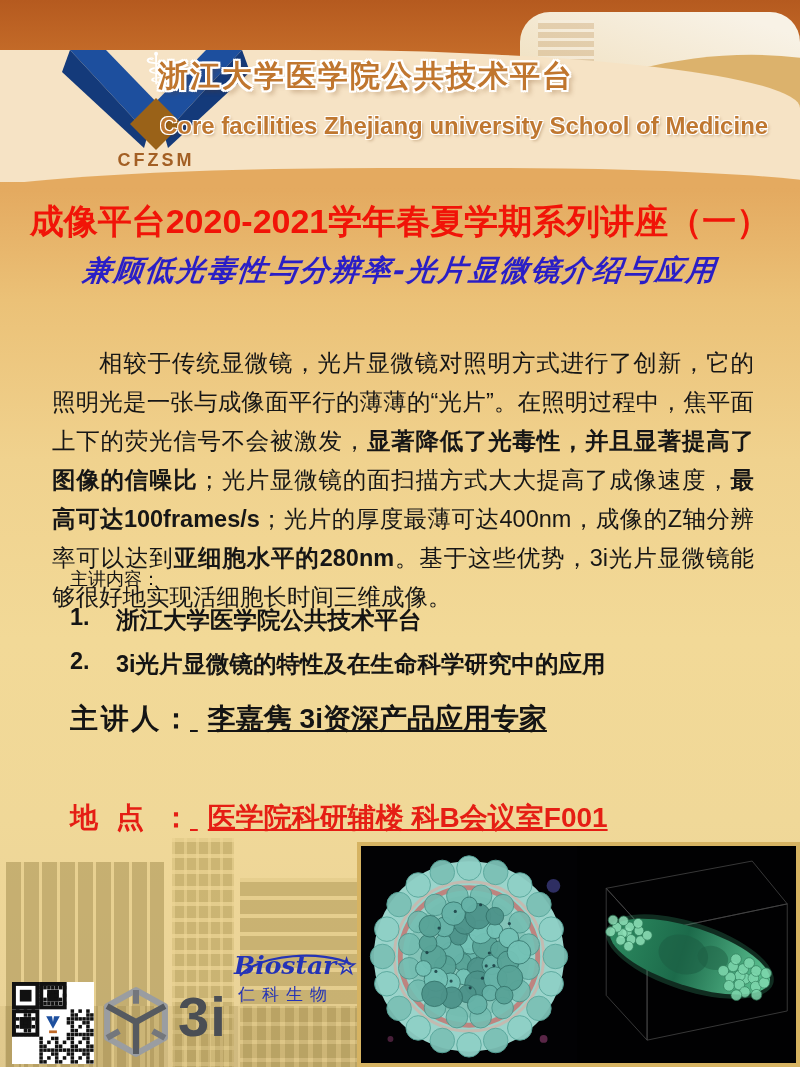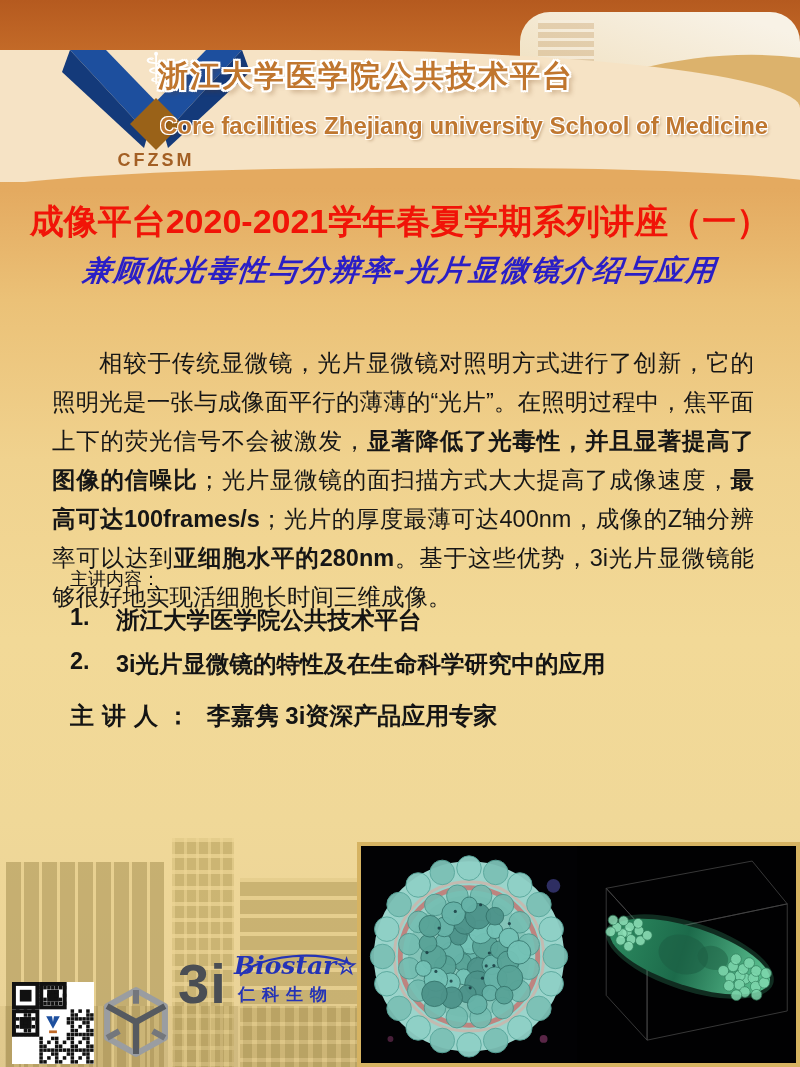--- a/index.html
+++ b/index.html
@@ -55,41 +55,41 @@
   .intro{position:absolute;left:52px;top:320px;width:702px;font-size:23.5px;line-height:39px;
     color:#161616;text-align:justify;text-indent:2em;}
   .intro b{font-weight:800;}
   
   .agenda-h{position:absolute;left:70px;top:561px;font-size:18px;font-weight:400;color:#141414;margin-top:6px;}
   .agenda-i1{position:absolute;left:70px;top:604px;}
   .agenda-i2{position:absolute;left:70px;top:648px;}
   .agenda-item{font-size:23.5px;font-weight:600;color:#141414;display:flex;}
   .agenda-item .num{width:46px;}
   
-  .detail{position:absolute;left:70px;font-size:24px;font-weight:600;white-space:nowrap;}
+  .detail{position:absolute;left:70px;font-size:28px;font-weight:600;white-space:nowrap;text-decoration:underline;}
   .d-speaker{top:700px;color:#141414;}
   .d-time{top:750px;color:#e51e14;}
   .d-venue{top:799px;color:#e51e14;}
   .dt-label{display:inline-block;width:120px;text-align:justify;text-align-last:justify;}
   .dt-val{margin-left:10px;}
   
   .panel{position:absolute;left:357px;top:842px;width:443px;height:225px;box-sizing:border-box;
     border:4px solid #d6b362;background:#000;display:flex;}
   .panel svg{display:block;height:100%;}
   
   .qr{position:absolute;left:12px;top:980px;width:82px;height:86px;}
   .cube{position:absolute;left:98px;top:984px;width:76px;height:76px;}
-  .threei{position:absolute;left:178px;top:951px;font-size:56px;font-weight:800;color:#4a4e54;
+  .threei{position:absolute;left:178px;top:984px;font-size:56px;font-weight:800;color:#4a4e54;
     letter-spacing:1px;}
   .biostar{position:absolute;left:234px;top:951px;width:120px;color:#2433b6;}
   .bio-swoosh{position:absolute;left:2px;top:-2px;width:118px;height:30px;}
   .bio-line1{position:relative;font-family:"DejaVu Serif","Liberation Serif",serif;
     font-style:italic;font-weight:700;font-size:25px;white-space:nowrap;}
   .bio-star{font-style:normal;font-size:23px;}
-  .bio-line2{font-size:17px;font-weight:700;letter-spacing:7px;margin-top:3px;padding-left:4px;
+  .bio-line2{font-size:17px;font-weight:400;letter-spacing:7px;margin-top:3px;padding-left:4px;
     white-space:nowrap;}
 </style>
 </head>
 <body>
 
 <div class="poster">
 
   <div class="bldg bldg-a"></div>
   <div class="bldg bldg-b"></div>
   <div class="bldg bldg-c"></div>
@@ -133,20 +133,24 @@
     <span>浙江大学医学院公共技术平台</span>
   </div>
   <div class="agenda-item agenda-i2">
     <span class="num">2.</span>
     <span>3i光片显微镜的特性及在生命科学研究中的应用</span>
   </div>
 
   <div class="detail d-speaker">
     <span class="dt-label">主讲人：</span>
     <span class="dt-val">李嘉隽  3i资深产品应用专家</span>
+  </div>
+  <div class="detail d-venue">
+    <span class="dt-label">地点：</span>
+    <span class="dt-val">医学院科研辅楼 科B会议室F001</span>
   </div>
 
   <div class="panel">
     <svg id="org-img" width="216" viewBox="0 0 220 220">
       <rect width="220" height="220" fill="#020204"></rect>
       <circle cx="110" cy="112" r="97" fill="#9bd4cb"></circle>
       <circle cx="110" cy="112" r="62" fill="#84c4b8"></circle>
       <circle cx="110" cy="112" r="76" fill="none" stroke="#e0a89e" stroke-width="3" opacity="0.6"></circle>
       <circle cx="110" cy="112" r="70" fill="none" stroke="#c76f6c" stroke-width="5" opacity="0.8"></circle>
       <g id="org-cells">

